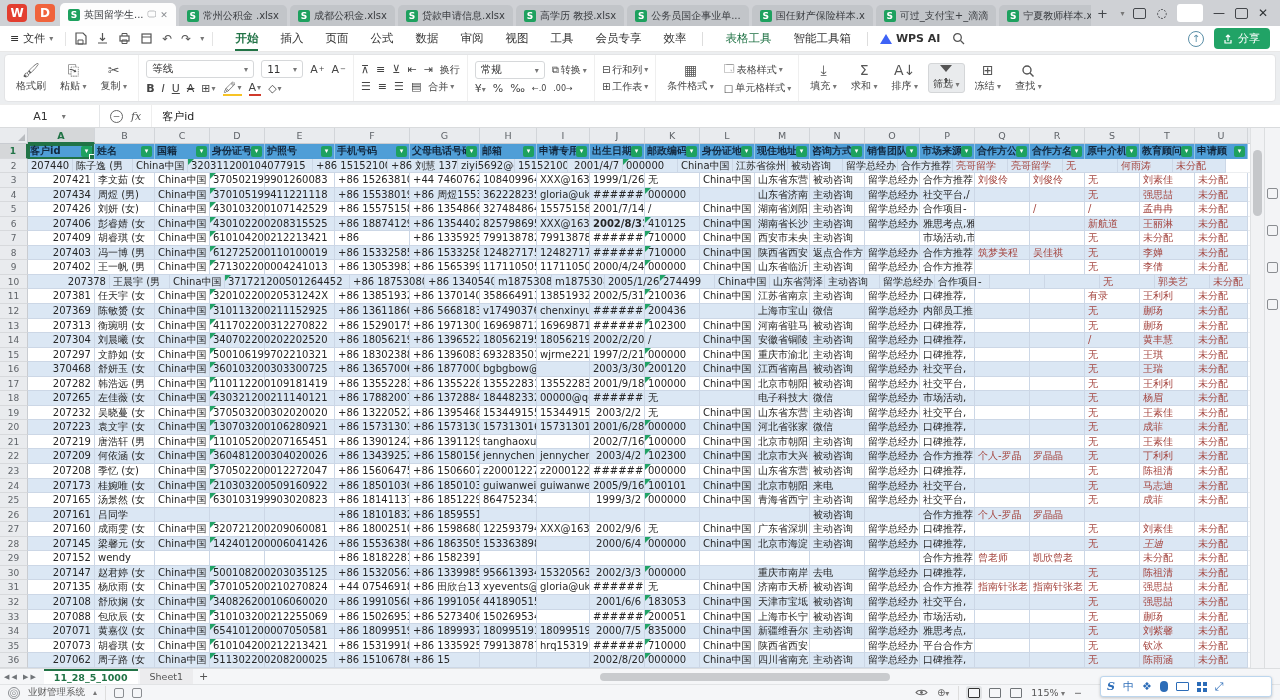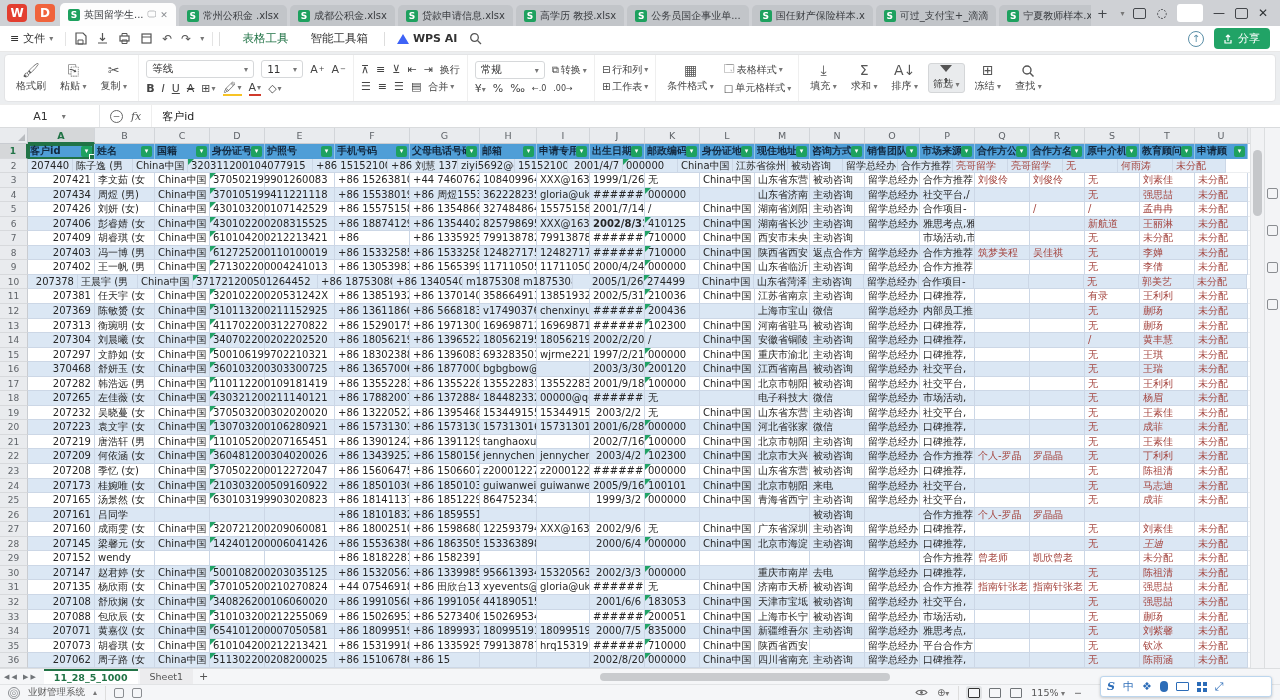--- a/index.html
+++ b/index.html
@@ -200,20 +200,32 @@
         <path d="M4 4V1.5h5V4M4 8h5v3.5H4z" fill="none" stroke="#555"></path>
       </svg>
     <svg width="13" height="13" viewBox="0 0 13 13">
         <rect x="2" y="2" width="9" height="9" fill="none" stroke="#555" stroke-width="1.2"></rect>
         <path d="M2 5h9" stroke="#555"></path>
       </svg>
     <span style="font-size:12px;color:#555">↶</span>
     <span style="font-size:12px;color:#555">↷</span>
     <span class="caret">▾</span>
   </div>
+  <div class="mtabs">
+      <div class="mtab on">开始</div>
+      <div class="mtab">插入</div>
+      <div class="mtab">页面</div>
+      <div class="mtab">公式</div>
+      <div class="mtab">数据</div>
+      <div class="mtab">审阅</div>
+      <div class="mtab">视图</div>
+      <div class="mtab">工具</div>
+      <div class="mtab">会员专享</div>
+      <div class="mtab">效率</div>
+    </div>
   <div class="vsep"></div>
   <div class="mtabs">
       <div class="mtab tool">表格工具</div>
       <div class="mtab">智能工具箱</div>
     </div>
   <div class="vsep"></div>
   <div class="wpsai">
     <span class="ai-logo"></span>
     <span>WPS AI</span>
   </div>
@@ -685,30 +697,30 @@
         <div class="cell" style="width: 55px;">合作方推荐</div>
         <div class="cell red" style="width: 55px;"></div>
         <div class="cell red" style="width: 55px;"></div>
         <div class="cell red" style="width: 55px;">无</div>
         <div class="cell red" style="width: 55px;">李倩</div>
         <div class="cell red" style="width: 53px;">未分配</div>
         <div class="gfill"></div>
       </div>
       <div class="grid-row drow band">
         <div class="row-num">10</div>
-        <div class="cell ar" style="width: 50px; text-align: right;">207378</div>
+        <div class="cell ar" style="width: 82px; text-align: right;">207378</div>
         <div class="cell" style="width: 60px;">王晨宇 (男</div>
         <div class="cell" style="width: 55px;">China中国</div>
         <div class="cell ovf tri" style="width: 55px;">371721200501264452</div>
         <div class="cell" style="width: 70px;"></div>
         <div class="cell" style="width: 75px;">+86 18753080</div>
         <div class="cell" style="width: 70px;">+86 1340540988</div>
         <div class="cell" style="width: 57px;">m1875308</div>
         <div class="cell" style="width: 53px;">m1875308</div>
-        <div class="cell ar" style="width: 55px; margin-left: 16px;">2005/1/26</div>
+        <div class="cell ar" style="width: 55px;">2005/1/26</div>
         <div class="cell tri" style="width: 55px;">274499</div>
         <div class="cell" style="width: 55px;">China中国</div>
         <div class="cell" style="width: 55px;">山东省菏泽</div>
         <div class="cell" style="width: 55px;">主动咨询</div>
         <div class="cell" style="width: 55px;">留学总经办</div>
         <div class="cell" style="width: 55px;">合作项目-</div>
         <div class="cell red" style="width: 55px;"></div>
         <div class="cell red" style="width: 55px;"></div>
         <div class="cell red" style="width: 55px;">无</div>
         <div class="cell red" style="width: 55px;">郭美艺</div>

